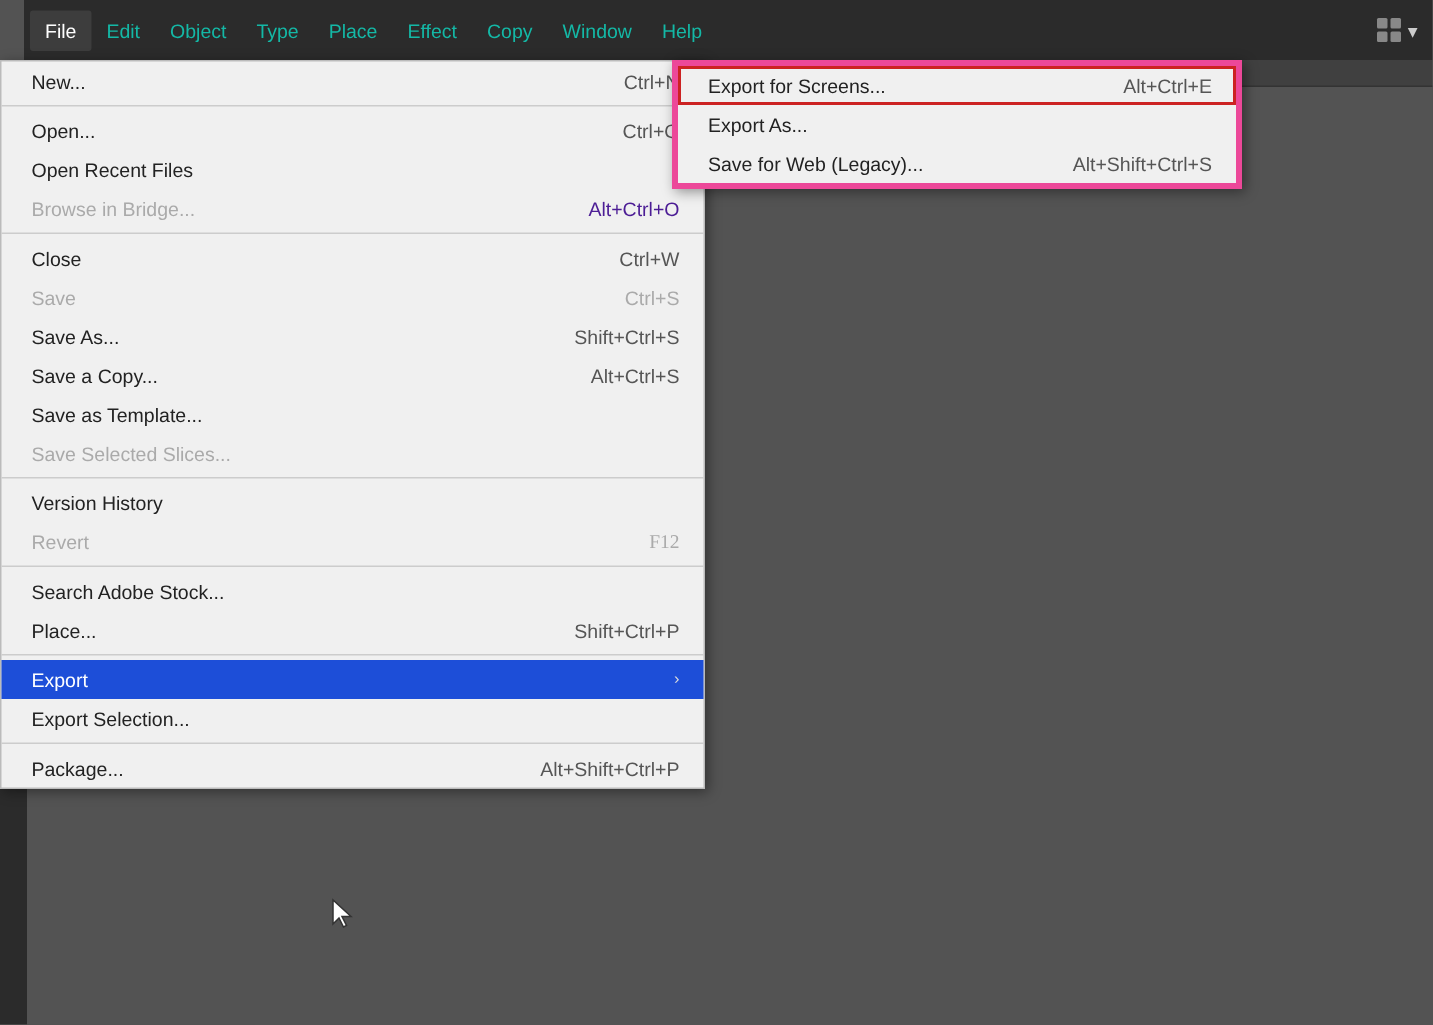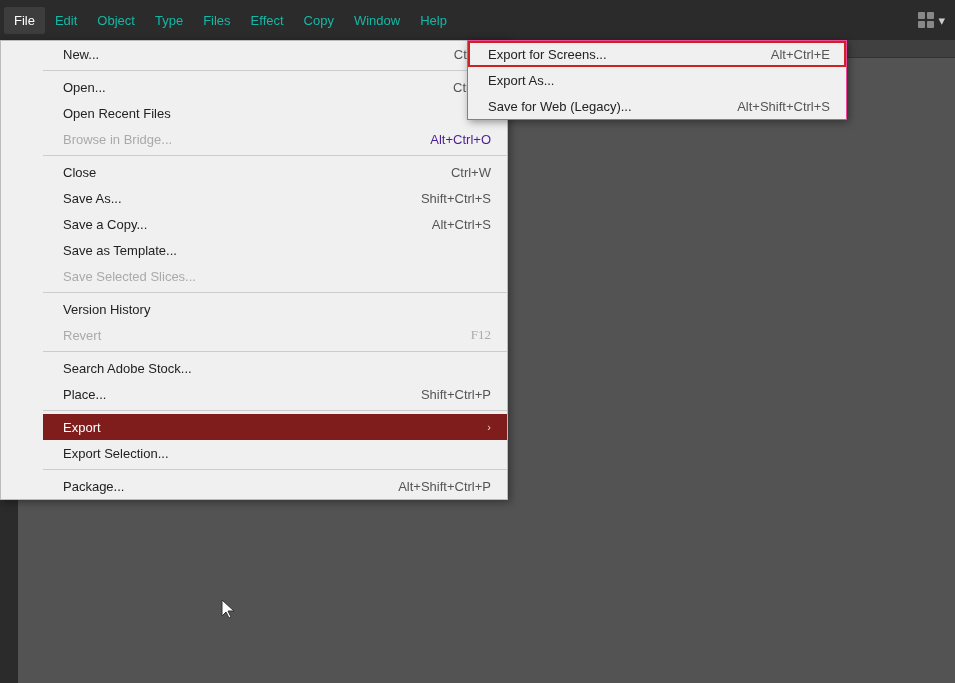--- a/index.html
+++ b/index.html
@@ -10,21 +10,21 @@
       font-family: 'Segoe UI', Arial, sans-serif;
       font-size: 13px;
       color: #222;
       overflow: hidden;
       position: relative;
     }
 
     
     .menubar {
       position: absolute;
-      top: 0; left: 0; right: 0;
+      top: 0; left: 16px; right: 0;
       height: 40px;
       background: #2b2b2b;
       display: flex;
       align-items: center;
       padding: 0 4px;
       z-index: 100;
     }
     .menubar-item {
       color: #14b8a6;
       padding: 6px 10px;
@@ -123,39 +123,38 @@
       right: 0;
       bottom: 0;
       background: #535353;
     }
 
     
     .dropdown-menu {
       position: absolute;
       top: 40px;
       left: 0;
-      width: 508px;
+      width: 470px;
       background: #f0f0f0;
       border: 1px solid #bbb;
       box-shadow: 2px 2px 8px rgba(0,0,0,0.4);
       z-index: 200;
-      padding-left: 42px;
     }
 
     .menu-item {
       display: flex;
       align-items: center;
       justify-content: space-between;
       padding: 5px 16px 5px 20px;
       cursor: pointer;
       color: #222;
       min-height: 26px;
     }
     .menu-item.highlighted {
-      background: #7f1d1d;
+      background: #1d4ed8;
       color: #fff;
     }
     .menu-item.disabled {
       color: #aaa;
       cursor: default;
     }
     .menu-item-label {
       font-size: 13px;
     }
     .menu-item-shortcut {
@@ -173,24 +172,24 @@
     .menu-separator {
       height: 1px;
       background: #ccc;
       margin: 3px 0;
     }
 
     
     .submenu {
       position: absolute;
       top: 40px;
-      left: 467px;
+      left: 448px;
       width: 380px;
       background: #f0f0f0;
-      border: 1px solid #ec4899;
+      border: 4px solid #ec4899;
       box-shadow: 2px 2px 8px rgba(0,0,0,0.4);
       z-index: 201;
     }
     .submenu-item {
       display: flex;
       align-items: center;
       justify-content: space-between;
       padding: 5px 16px 5px 20px;
       cursor: pointer;
       color: #222;
@@ -218,21 +217,21 @@
     }
   </style>
 </head>
 <body>
 
 <div class="menubar">
   <div class="menubar-item active">File</div>
   <div class="menubar-item">Edit</div>
   <div class="menubar-item">Object</div>
   <div class="menubar-item">Type</div>
-  <div class="menubar-item">Files</div>
+  <div class="menubar-item">Place</div>
   <div class="menubar-item">Effect</div>
   <div class="menubar-item">Copy</div>
   <div class="menubar-item">Window</div>
   <div class="menubar-item">Help</div>
   <div class="menubar-right">
     <div class="workspace-switcher">
       <div class="ws-grid">
         <div class="ws-cell"></div>
         <div class="ws-cell"></div>
         <div class="ws-cell"></div>
@@ -281,20 +280,24 @@
     <span class="menu-item-shortcut" style="color:#4c1d95;">Alt+Ctrl+O</span>
   </div>
 
   <div class="menu-separator"></div>
 
   <div class="menu-item">
     <span class="menu-item-label">Close</span>
     <span class="menu-item-shortcut">Ctrl+W</span>
   </div>
 
+  <div class="menu-item disabled">
+    <span class="menu-item-label">Save</span>
+    <span class="menu-item-shortcut" style="color:#aaa;">Ctrl+S</span>
+  </div>
 
   <div class="menu-item">
     <span class="menu-item-label">Save As...</span>
     <span class="menu-item-shortcut">Shift+Ctrl+S</span>
   </div>
 
   <div class="menu-item">
     <span class="menu-item-label">Save a Copy...</span>
     <span class="menu-item-shortcut">Alt+Ctrl+S</span>
   </div>

